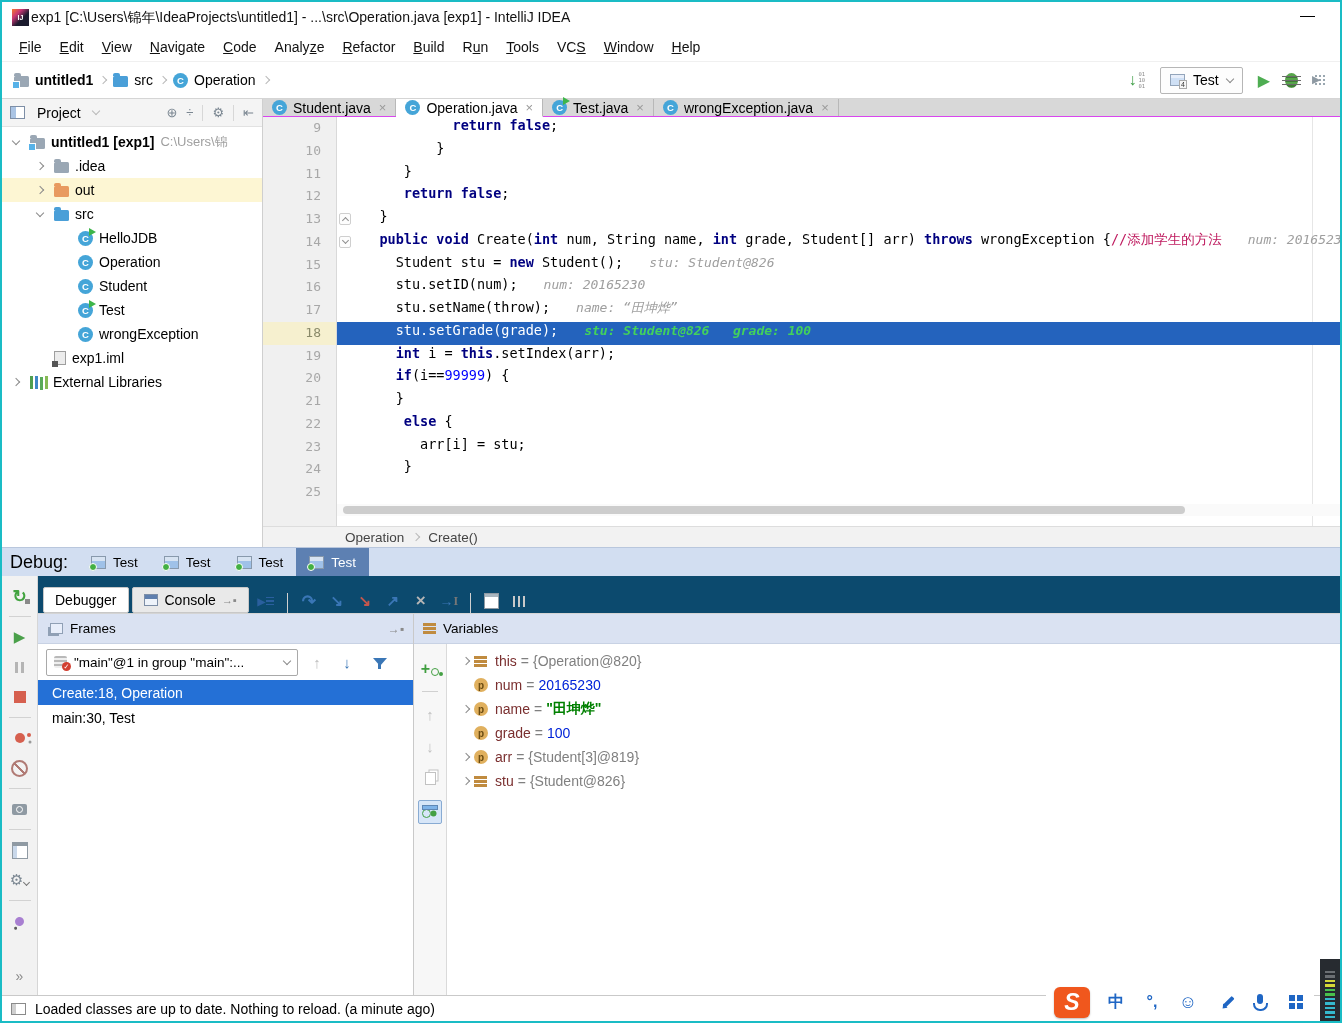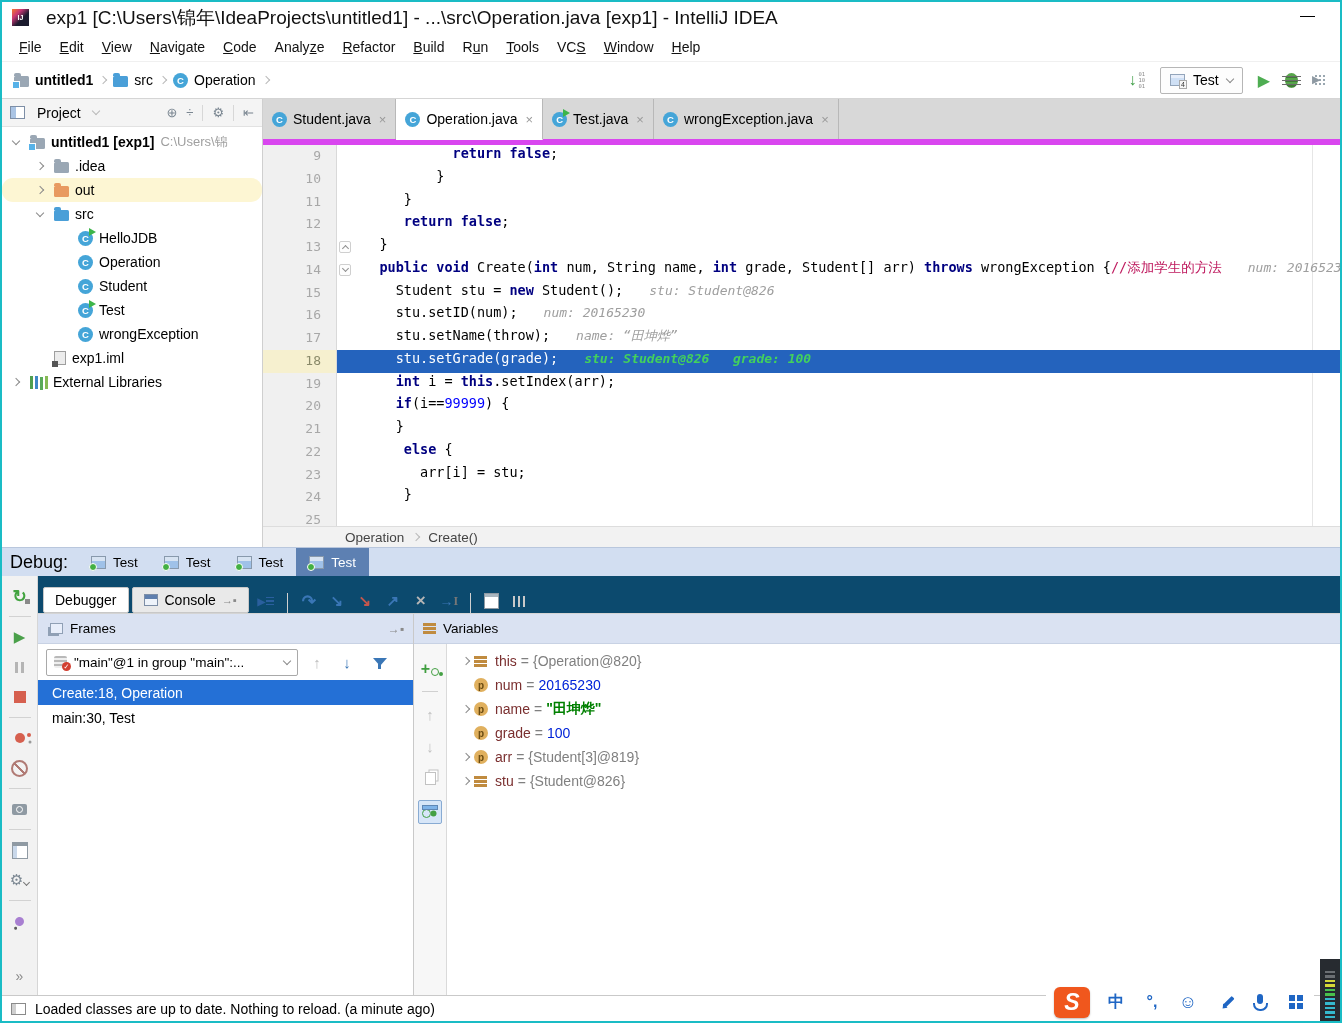--- a/index.html
+++ b/index.html
@@ -1,21 +1,21 @@
 <!DOCTYPE html>
 <html><head>
 <meta charset="utf-8">
 <style>
 *{margin:0;padding:0;box-sizing:border-box}
 body{width:1342px;height:1023px;font-family:"Liberation Sans",sans-serif;-webkit-font-smoothing:antialiased}
 .window{width:1342px;height:1023px;position:relative;background:#fff;border:2px solid #1abcc5;overflow:hidden;display:flex;flex-direction:column}
 
 .titlebar{height:31px;display:flex;align-items:center;padding:0 10px;background:#fff;position:relative;flex:none}
 .app-icon{width:17px;height:17px;background:linear-gradient(135deg,#f97a2b 0%,#c83675 30%,#1b1b2e 60%,#1b1b2e 100%);color:#fff;font-size:7px;font-weight:bold;display:flex;align-items:center;justify-content:center;flex:none}
-.title-text{font-size:19px;color:#111;margin-left:17px;white-space:nowrap}
+.title-text{font-size:14px;color:#111;margin-left:2px;white-space:nowrap}
 .minimize{position:absolute;right:25px;top:4px;font-size:15px;color:#000;cursor:default}
 .menubar{height:29px;display:flex;align-items:center;padding-left:8px;font-size:14px;color:#111;border-bottom:1px solid #f0f0f0;flex:none}
 .menu-item{padding:3px 9px;white-space:nowrap}
 .toolbar{height:37px;display:flex;align-items:center;padding:0 12px;border-bottom:1px solid #d5d5d5;flex:none}
 .breadcrumbs{display:flex;align-items:center;gap:7px;font-size:14px}
 .bc-item{display:flex;align-items:center;gap:6px}
 .bold{font-weight:bold}
 .toolbar-right{margin-left:auto;display:flex;align-items:center;gap:15px}
 .run-combo{height:27px;border:1px solid #b6b6b6;background:#fdfdfd;border-radius:2px;display:flex;align-items:center;gap:8px;padding:0 9px;font-size:14px}
 
@@ -55,21 +55,21 @@
 .ph-right{margin-left:auto;display:flex;align-items:center;gap:9px;color:#7a8691}
 .ph-btn{font-size:13px;color:#7a8691;display:inline-flex;align-items:center}
 .ph-sep{width:1px;height:16px;background:#d7d7d7}
 .tree{flex:1;font-size:14px;padding-top:3px;overflow:hidden;white-space:nowrap}
 .tree-row{height:24px;display:flex;align-items:center;gap:6px;padding-right:4px;overflow:hidden}
 .tree-row.hl{background:#fdf6d3}
 .tchev{width:16px;display:inline-flex;justify-content:center;flex:none}
 .tree-suffix{color:#9f9f9f;font-size:13px;overflow:hidden}
 
 .editor{flex:1;display:flex;flex-direction:column;min-width:0}
-.tabs{height:46px;background:#d8d8d8;display:flex;border-bottom:6px solid #d946ef;flex:none}
+.tabs{height:18px;background:#d8d8d8;display:flex;border-bottom:1px solid #d946ef;flex:none}
 .tab{display:flex;align-items:center;gap:6px;padding:0 9px;font-size:14px;border-right:1px solid #b8b8b8;color:#000}
 .tab.active{background:#fff;border-bottom:1px solid #fff;margin-bottom:-1px}
 .tab-close{color:#9a9a9a;font-size:13px;margin-left:2px}
 .code{flex:1;display:flex;min-height:0;background:#fff}
 .gutter{width:74px;flex:none;background:#f0f0f0;border-right:1px solid #d9d9d9;font:13px "DejaVu Sans Mono",monospace;color:#a8a8a8;text-align:right}
 .gcell{height:22.75px;line-height:22.75px;padding-right:15px}
 .gcell.current{background:#f6f0cf;color:#8a8a6a}
 .code-body{flex:1;position:relative;min-width:0;overflow:hidden}
 .margin-guide{position:absolute;top:0;bottom:0;left:975px;border-left:1px solid #e6e6e6}
 .line{height:22.75px;line-height:22.75px;white-space:pre;font:13.5px "DejaVu Sans Mono",monospace;color:#000;padding-left:18px;position:relative}
@@ -273,21 +273,21 @@
             <span class="bold">untitled1 [exp1]</span>
             <span class="tree-suffix">C:\Users\锦</span>
           </div>
           <div class="tree-row" style="padding-left: 30px;">
             <span class="tchev">
               <span class="chev r"></span>
             </span>
             <span class="tico fold f-gray"></span>
             <span>.idea</span>
           </div>
-          <div class="tree-row hl" style="padding-left: 30px; border-radius: 11px;">
+          <div class="tree-row hl" style="padding-left: 30px;">
             <span class="tchev">
               <span class="chev r"></span>
             </span>
             <span class="tico fold f-orange"></span>
             <span>out</span>
           </div>
           <div class="tree-row" style="padding-left: 30px;">
             <span class="tchev">
               <span class="chev d"></span>
             </span>

